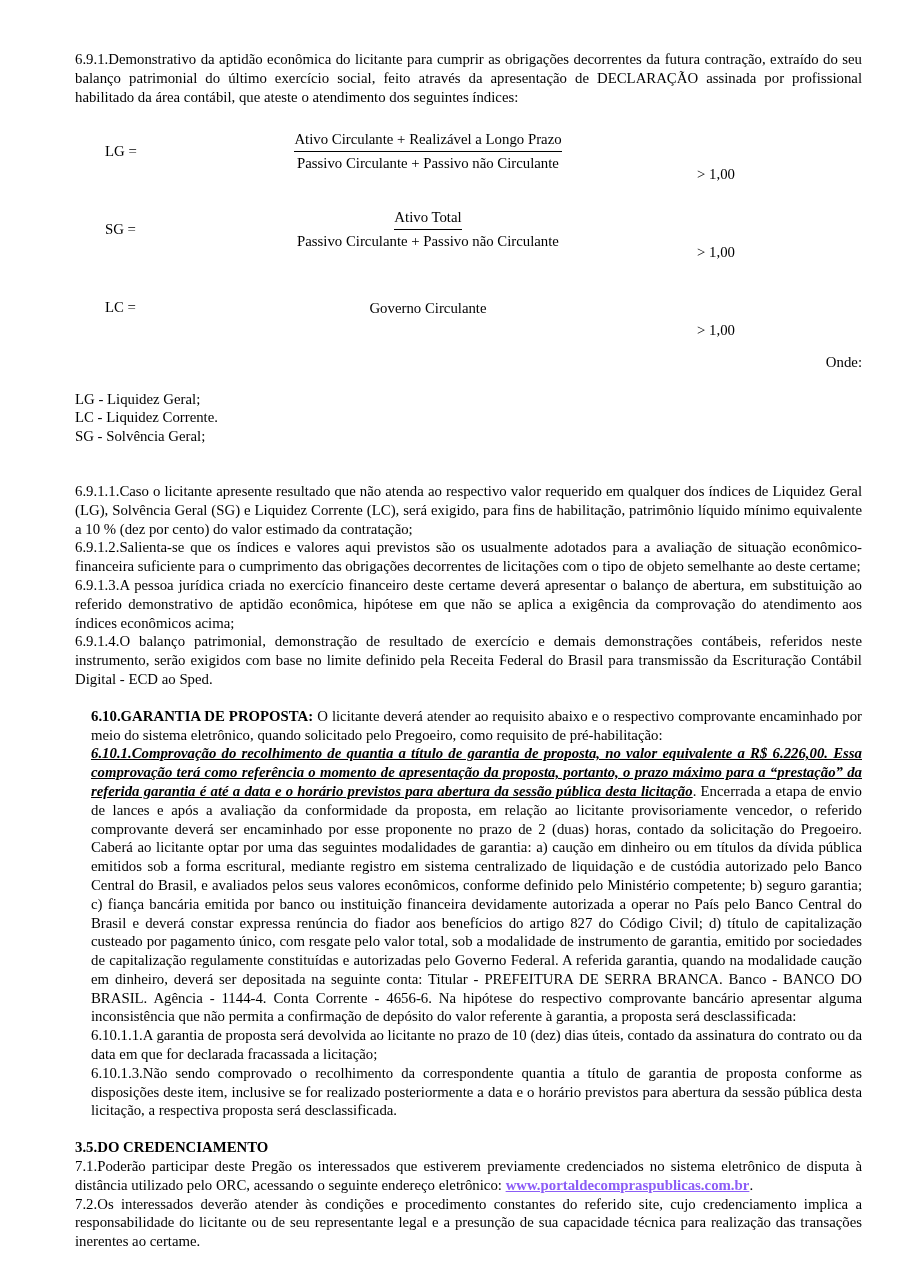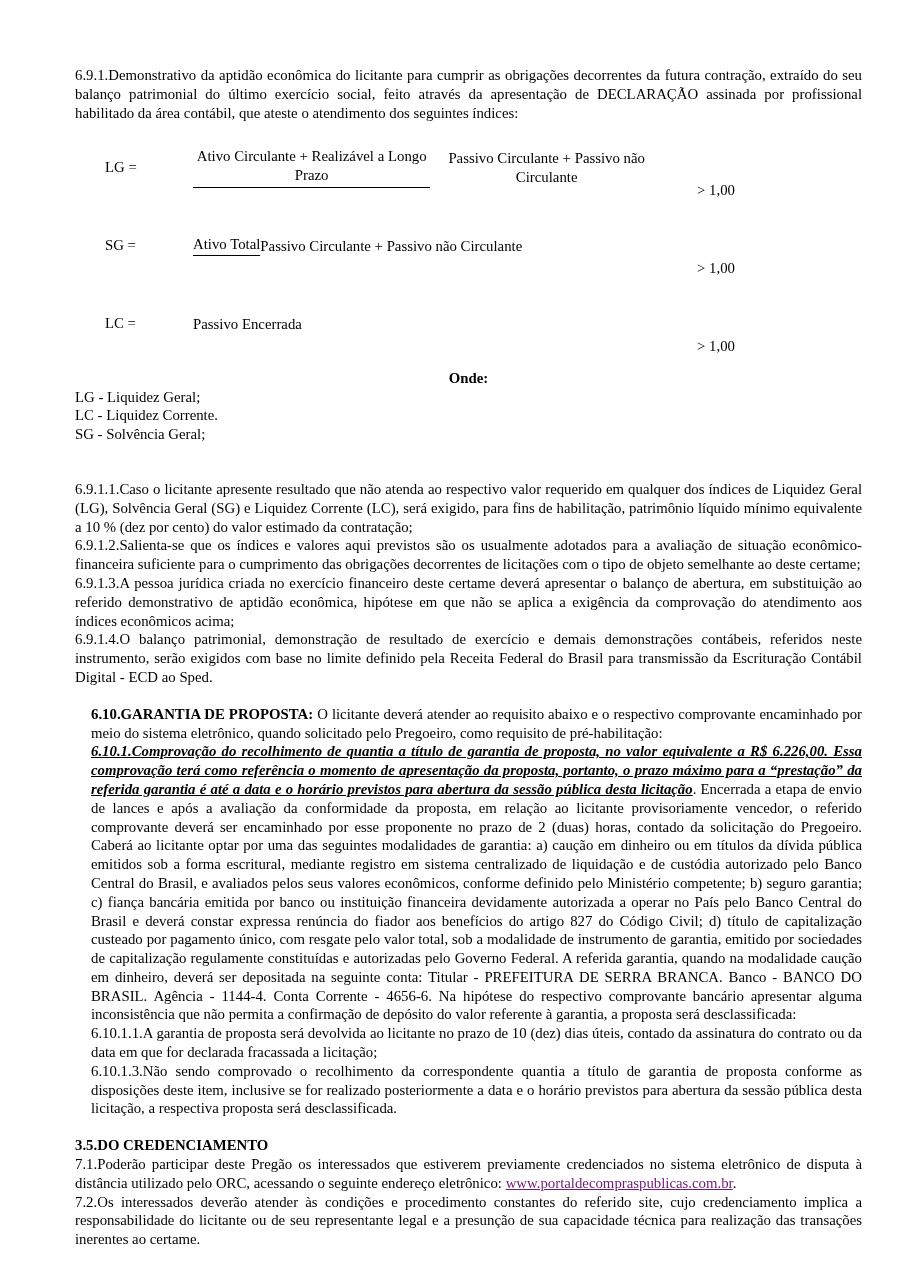--- a/index.html
+++ b/index.html
@@ -10,21 +10,21 @@
   body {
     width: 900px;
     height: 1273px;
     overflow: hidden;
     font-family: "Liberation Serif", "DejaVu Serif", serif;
     font-size: 14.8px;
     line-height: 18.8px;
     color: #000000;
   }
   .page {
-    padding: 66px 38px 0 75px;
+    padding: 50px 38px 0 75px;
   }
   p {
     margin: 0;
     text-align: justify;
   }
   .bold { font-weight: bold; }
   .emph {
     font-weight: bold;
     font-style: italic;
     text-decoration: underline;
@@ -39,40 +39,42 @@
   }
   .f-label {
     width: 68px;
     margin-left: 30px;
     flex: 0 0 auto;
   }
   .fraction {
     width: 470px;
     flex: 0 0 auto;
     display: flex;
-    flex-direction: row;
+    flex-direction: column;
     text-align: center;
+    align-items: center;
   }
   .fraction .num {
     border-bottom: 1.5px solid #000;
     padding-bottom: 2px;
   }
   .fraction .den { padding-top: 2px; }
   .f-cond { margin-left: 14px; margin-top: 46px; }
   
-  .onde { margin-top: 9px; text-align: center; font-weight: bold; }
-  .defs { }
+  .onde { margin-top: 9px; text-align: right; }
+  .defs { margin-top: 18px; }
   .defs p { text-align: left; }
   .group-691 { margin-top: 36px; }
   .block-610 { margin-top: 18px; margin-left: 16px; }
   .heading-70 { margin-top: 18px; font-weight: bold; text-align: left; }
   a.portal-link {
-    color: #701a75;
+    color: #8b5cf6;
     text-decoration: underline;
     cursor: pointer;
+    font-weight: bold;
   }
 </style>
 </head>
 <body>
 
 <div class="page">
 
   <p>6.9.1.Demonstrativo da aptidão econômica do licitante para cumprir as obrigações decorrentes da futura contração, extraído do seu balanço patrimonial do último exercício social, feito através da apresentação de DECLARAÇÃO assinada por profissional habilitado da área contábil, que ateste o atendimento  dos seguintes índices:</p>
 
   <div class="formulas">
@@ -91,21 +93,21 @@
       <span class="fraction">
         <span class="num">Ativo Total</span>
         <span class="den">Passivo Circulante  + Passivo não Circulante</span>
       </span>
       <span class="f-cond">&gt; 1,00</span>
     </div>
 
     <div class="formula">
       <span class="f-label">LC =</span>
       <span class="fraction">
-        <span class="den">Passivo Encerrada</span>
+        <span class="den">Governo Circulante</span>
       </span>
       <span class="f-cond">&gt; 1,00</span>
     </div>
 
   </div>
 
   <p class="onde">Onde:</p>
 
   <div class="defs">
     <p>LG - Liquidez Geral;</p>

